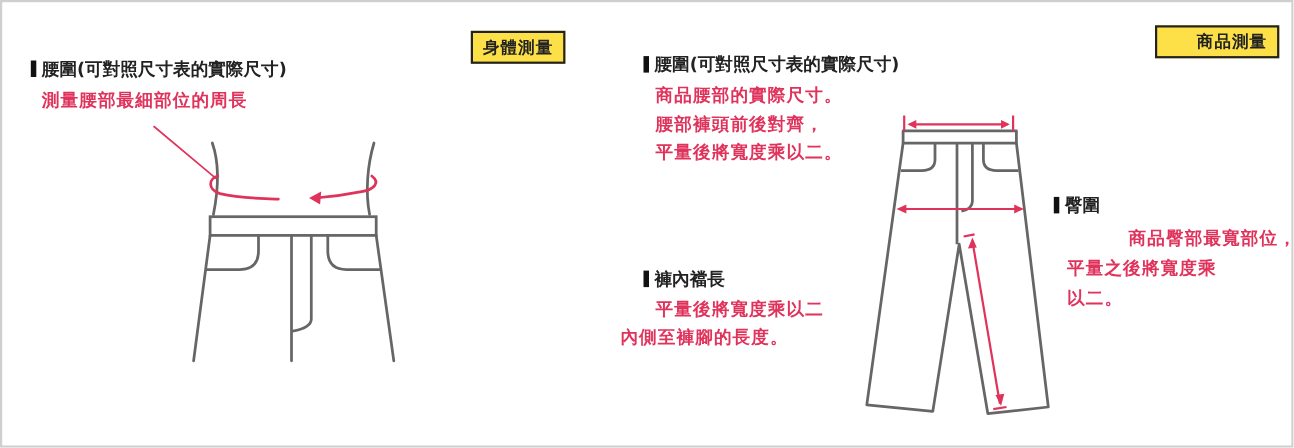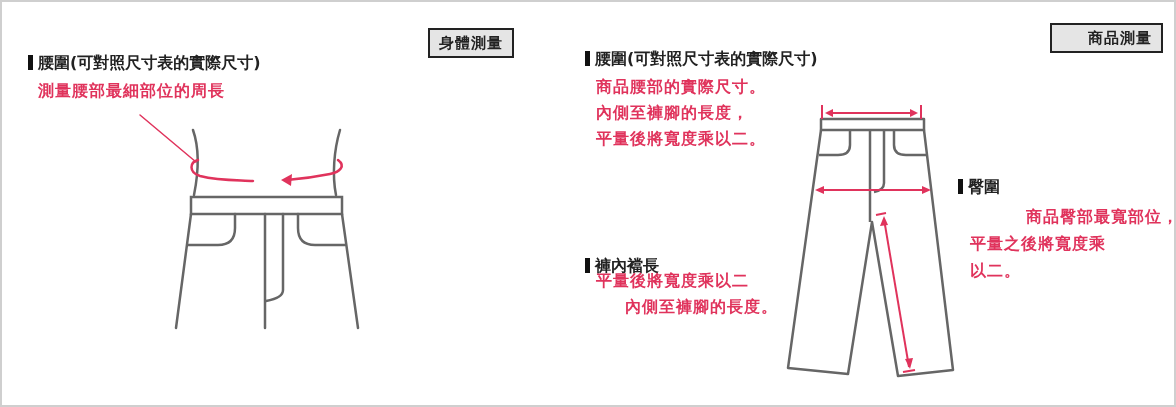--- a/index.html
+++ b/index.html
@@ -5,21 +5,21 @@
   html, body { margin: 0; padding: 0; }
   body {
     width: 1176px; height: 407px; background: #ffffff; position: relative; overflow: hidden;
     font-family: "DejaVu Sans", "Liberation Sans", sans-serif;
   }
   .frame {
     position: absolute; left: 0; top: 0; width: 1172px; height: 403px;
     border: 2px solid #cfcfcf; background: #fff;
   }
   .tag-box {
-    position: absolute; border: 2px solid #222; background: #e5e5e5;
+    position: absolute; border: 2px solid #222; background: #fde047;
     font-size: 15px; font-weight: bold; color: #222; line-height: 26px;
     padding: 0 9px; letter-spacing: 1px;
   }
   .heading {
     position: absolute; font-size: 16px; font-weight: bold; color: #222; white-space: nowrap; line-height: 22px; text-align: center;
   }
   .heading .bar {
     display: inline-block; width: 5px; height: 15px; background: #111; margin-right: 5px; vertical-align: -2px;
   }
   .desc {
@@ -34,26 +34,26 @@
 
 <div class="tag-box" style="left:428px; top:28px;">身體測量</div>
 
 <div class="heading" style="left:28px; top:52px;"><span class="bar"></span><span>腰圍(可對照尺寸表的實際尺寸)</span></div>
 <div class="desc" style="left:38px; top:79px;">測量腰部最細部位的周長</div>
 
 <div class="tag-box" style="left:1050px; top:23px;padding-left:36px;">商品測量</div>
 
 <div class="heading" style="left:585px; top:48px;"><span class="bar"></span><span>腰圍(可對照尺寸表的實際尺寸)</span></div>
 <div class="desc" style="left:596px; top:75px;text-align:center;">商品腰部的實際尺寸。</div>
-<div class="desc" style="left:596px; top:101px;">內側至褲腳的長度，</div>
+<div class="desc" style="left:596px; top:101px;">腰部褲頭前後對齊，</div>
 <div class="desc" style="left:596px; top:127px;">平量後將寬度乘以二。</div>
 
-<div class="heading" style="left:585px; top:243px;margin-top:12px;"><span class="bar"></span><span>褲內襠長</span></div>
+<div class="heading" style="left:585px; top:243px;"><span class="bar"></span><span>褲內襠長</span></div>
 <div class="desc" style="left:596px; top:269px;">平量後將寬度乘以二</div>
-<div class="desc" style="left:625px; top:295px;">內側至褲腳的長度。</div>
+<div class="desc" style="left:564px; top:295px;">內側至褲腳的長度。</div>
 
 <div class="heading" style="left:958px; top:176px;"><span class="bar"></span><span>臀圍</span></div>
 <div class="desc" style="left:1026px; top:205px;">商品臀部最寬部位，</div>
 <div class="desc" style="left:970px; top:232px;">平量之後將寬度乘</div>
 <div class="desc" style="left:970px; top:259px;">以二。</div>
 
 <svg width="1176" height="407">
   <g fill="none" stroke="#666" stroke-width="2.5" stroke-linecap="round">
 
     <path d="M193,130 C200,150 198,175 194,195"></path>

